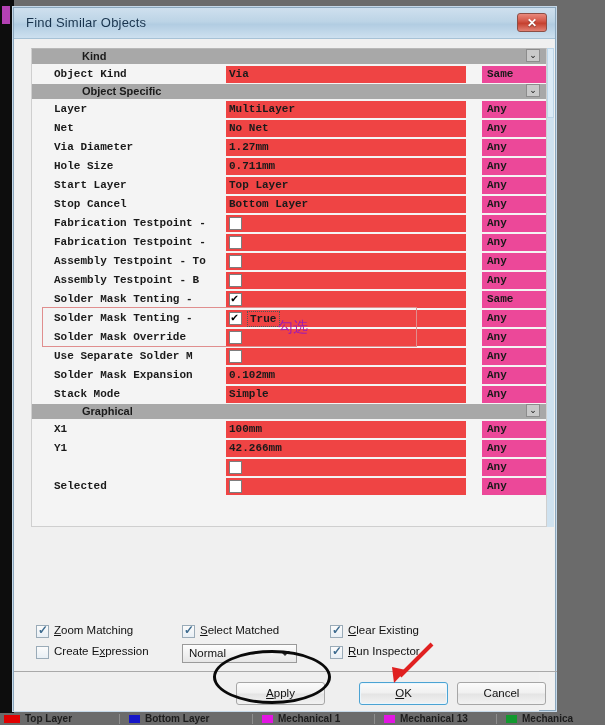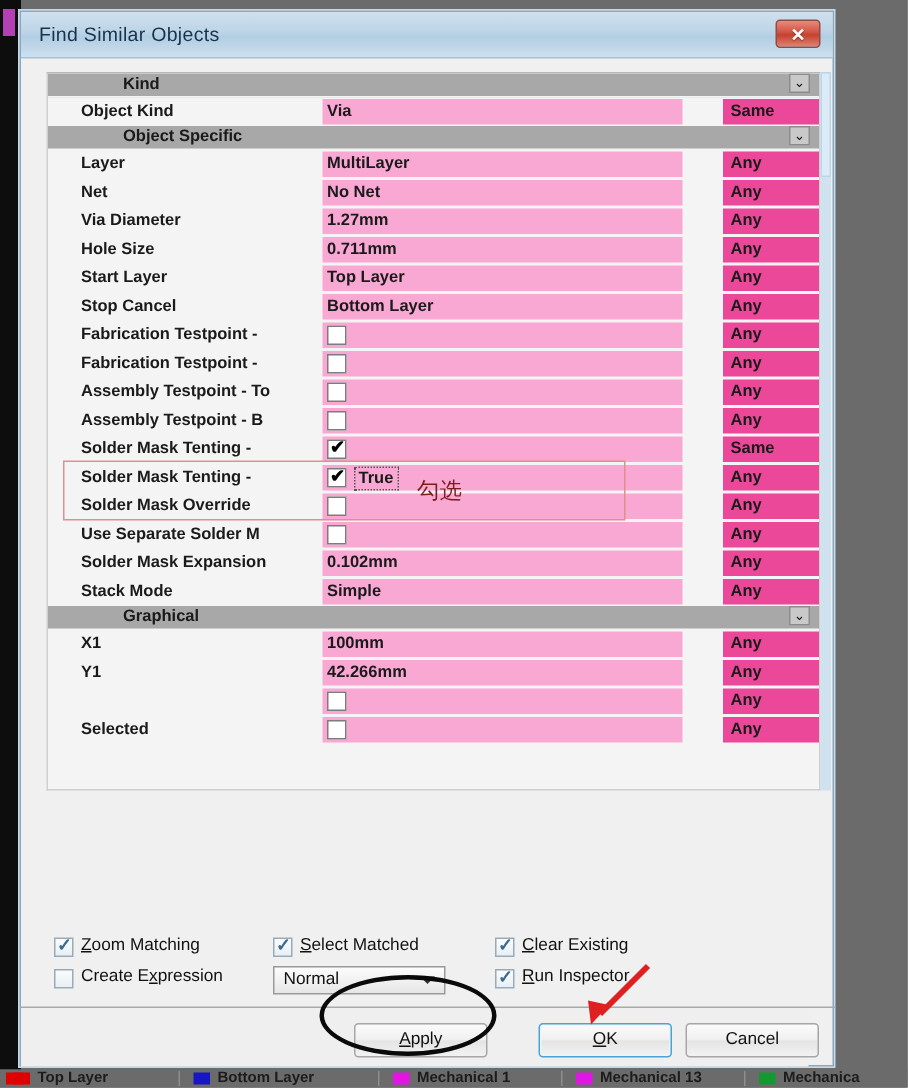--- a/index.html
+++ b/index.html
@@ -147,39 +147,40 @@
     color: #111;
     text-align: center;
     line-height: 10px;
     cursor: pointer;
   }
 
   .row {
     position: relative;
     height: 19px;
     background: #f4f4f4;
+    font-family: Liberation Mono, monospace;
   }
   .row .lbl {
     position: absolute;
     left: 22px;
     top: 3px;
     width: 160px;
     font-size: 11px;
     color: #1a1a1a;
     font-weight: bold;
     white-space: nowrap;
     overflow: hidden;
   }
   .row .valcell {
     position: absolute;
-    left: 183px;
+    left: 194px;
     top: 1px;
     width: 240px;
     height: 17px;
-    background: #f9a8d4;
+    background: #ef4444;
     border: none;
     box-sizing: border-box;
   }
   .row .valtext {
     position: absolute;
     left: 3px;
     top: 2px;
     font-size: 11px;
     color: #1a1a1a;
     font-weight: bold;
@@ -244,21 +245,21 @@
     border: 1px solid #e08e8e;
     box-sizing: border-box;
     pointer-events: none;
     z-index: 20;
   }
   .annot-cn {
     position: absolute;
     left: 264px;
     top: 310px;
     font-size: 15px;
-    color: #7f1d1d;
+    color: #a21caf;
     z-index: 21;
     font-family: "DejaVu Sans", sans-serif;
   }
 
   
   .opts {
     position: absolute;
     left: 22px;
     top: 616px;
     width: 500px;

